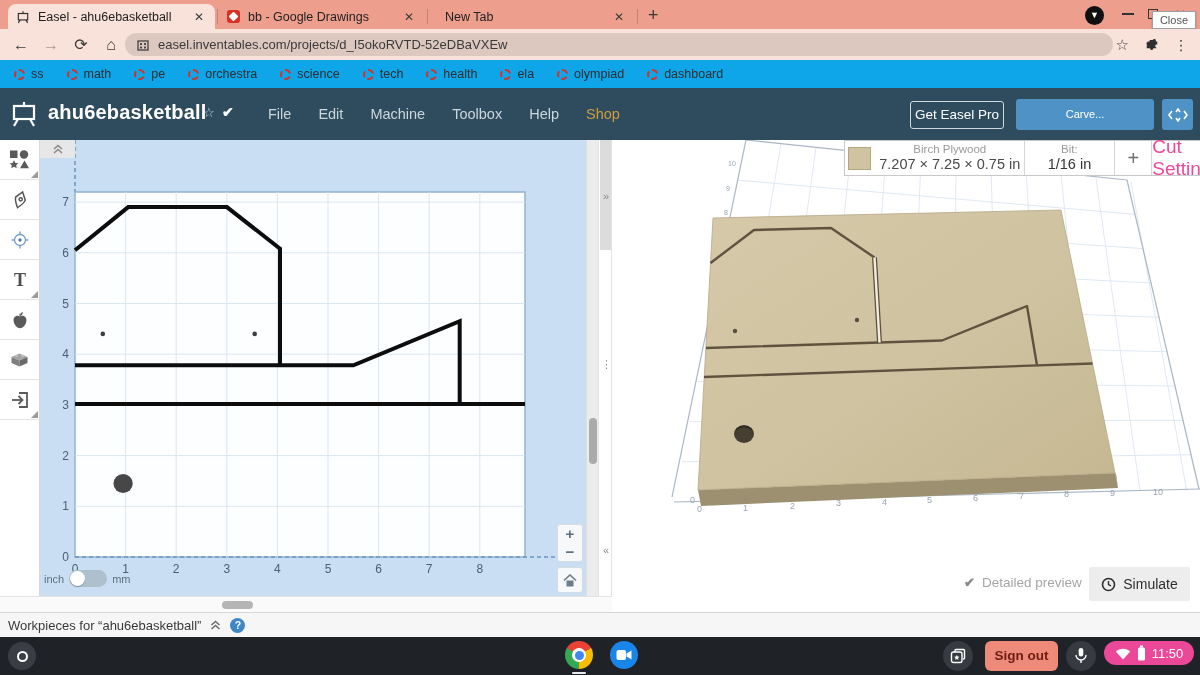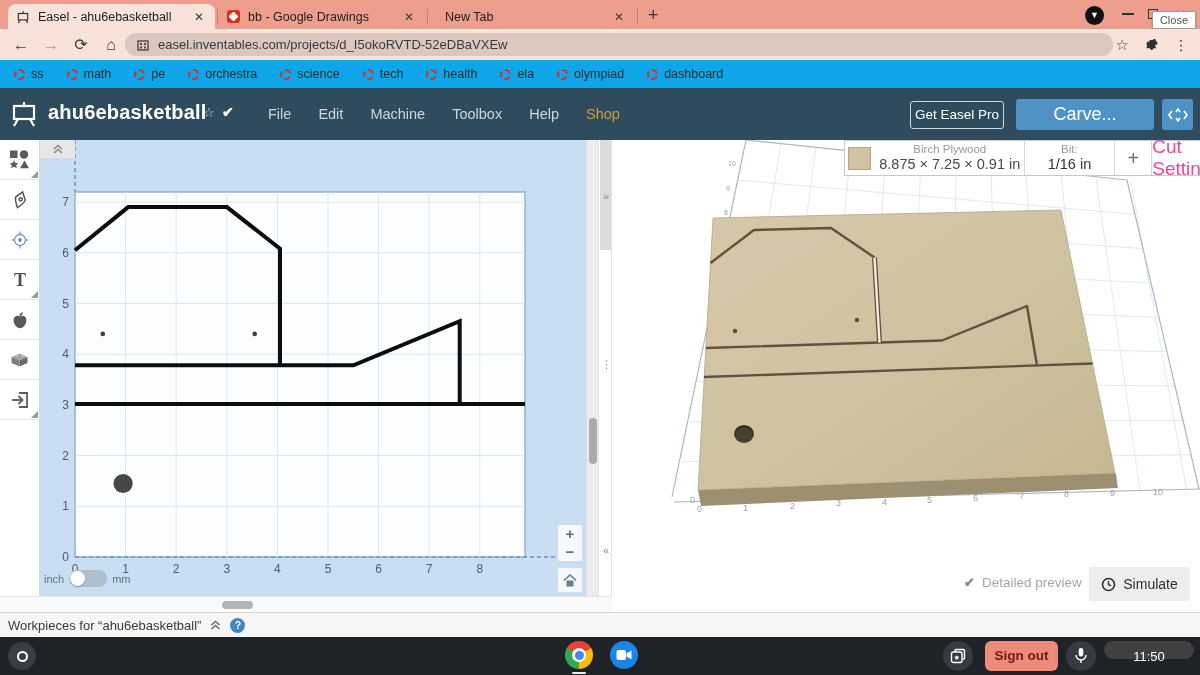--- a/index.html
+++ b/index.html
@@ -46,21 +46,21 @@
   
   .eheader { position:absolute; left:0; top:88px; width:1200px; height:52px; background:#2e4c5e; }
   .elogo { position:absolute; left:9px; top:12px; }
   .etitle { position:absolute; left:48px; top:13px; font-size:20px; font-weight:700; color:#fff; letter-spacing:.2px; }
   .etitle-star { position:absolute; left:203px; top:17px; color:#cdd7dd; font-size:13px; }
   .etitle-check { position:absolute; left:222px; top:16px; color:#fff; font-size:14px; font-weight:700; }
   .emenu { position:absolute; left:268px; top:0; height:52px; display:flex; align-items:center; gap:27px; }
   .emenu-item { font-size:14.5px; color:#ccd6dc; }
   .emenu-item.shop { color:#cf9d3d; }
   .pro-btn { position:absolute; left:910px; top:13px; width:94px; height:28px; border:1px solid #cfd8dd; border-radius:3px; color:#fff; font-size:13.5px; text-align:center; line-height:26px; }
-  .carve-btn { position:absolute; left:1016px; top:11px; width:138px; height:31px; background:#4e92c6; border-radius:3px; color:#fff; font-size:18px; text-align:center; line-height:31px; }
+  .carve-btn { position:absolute; left:1016px; top:11px; width:138px; height:31px; background:#4e92c6; border-radius:3px; color:#fff; font-size:11px; text-align:center; line-height:31px; }
   .expand-btn { position:absolute; left:1162px; top:11px; width:31px; height:31px; background:#4e92c6; border-radius:3px; display:flex; align-items:center; justify-content:center; }
 
   
   .main { position:absolute; left:0; top:140px; width:1200px; height:472px; }
 
   .tool-sidebar { position:absolute; left:0; top:0; width:40px; height:456px; background:#fff; border-right:1px solid #d9d9d9; }
   .tool-btn { position:relative; width:39px; height:40px; border-bottom:1px solid #e4e4e4; display:flex; align-items:center; justify-content:center; }
   .fold { position:absolute; right:1px; bottom:1px; width:0; height:0; border-left:7px solid transparent; border-bottom:7px solid #9a9a9a; }
 
   .canvas-panel { position:absolute; left:40px; top:0; width:558px; height:456px; background:#c9def2; overflow:hidden; }
@@ -118,21 +118,21 @@
   .launcher { position:absolute; left:8px; top:5px; width:28px; height:28px; border-radius:50%; background:#3a3e44; display:flex; align-items:center; justify-content:center; }
   .launcher-inner { width:11px; height:11px; border:2px solid #fff; border-radius:50%; }
   .chrome-ic { position:absolute; left:565px; top:4px; width:28px; height:28px; border-radius:50%;
     background:conic-gradient(from -60deg, #ea4335 0 120deg, #fbbc04 120deg 240deg, #34a853 240deg 360deg); }
   .chrome-ic::before { content:""; position:absolute; left:7px; top:7px; width:14px; height:14px; background:#fff; border-radius:50%; }
   .chrome-ic::after { content:""; position:absolute; left:9.5px; top:9.5px; width:9px; height:9px; background:#4285f4; border-radius:50%; }
   .chrome-underline { position:absolute; left:572px; top:34.5px; width:14px; height:2px; background:#e8eaed; border-radius:1px; }
   .meet-ic { position:absolute; left:610px; top:4px; width:28px; height:28px; border-radius:50%; background:#1a85e8; display:flex; align-items:center; justify-content:center; }
   .shelf-circle { position:absolute; top:4px; width:30px; height:30px; border-radius:50%; background:#373b41; display:flex; align-items:center; justify-content:center; }
   .signout-btn { position:absolute; left:985px; top:4px; width:73px; height:30px; background:#ee8a7a; border-radius:6px; color:#6d1d12; font-size:13.5px; font-weight:700; text-align:center; line-height:30px; }
-  .status-pill { position:absolute; left:1104px; top:4px; width:90px; height:18px; background:#404040; border-radius:15px; display:flex; align-items:center; justify-content:center; gap:6px;flex-direction:column; }
+  .status-pill { position:absolute; left:1104px; top:4px; width:90px; height:24px; background:#ec4899; border-radius:15px; display:flex; align-items:center; justify-content:center; gap:6px; }
   .status-time { color:#fff; font-size:13px; }
 </style>
 </head>
 <body>
 
 <div class="screen">
 
   <div class="tabstrip">
     <div class="tab active" style="left:8px; width:207px;">
       <svg class="favicon-easel" viewBox="0 0 24 24">
@@ -519,21 +519,21 @@
           <text class="tick3d-sm" x="112" y="75">8</text>
         </g>
       </svg>
 
       
       <div class="material-box">
         <div class="mat-sec mat-main">
           <div class="mat-swatch"></div>
           <div class="mat-col">
             <span class="mat-name">Birch Plywood</span>
-            <span class="mat-dims">8.875 × 7.25 × 0.91 in</span>
+            <span class="mat-dims">7.207 × 7.25 × 0.75 in</span>
           </div>
         </div>
         <div class="mat-sec mat-bit">
           <div class="mat-col">
             <span class="bit-label">Bit:</span>
             <span class="bit-value">1/16 in</span>
           </div>
         </div>
         <div class="mat-sec mat-add">+</div>
         <div class="mat-sec mat-cut">Cut Settings</div>

